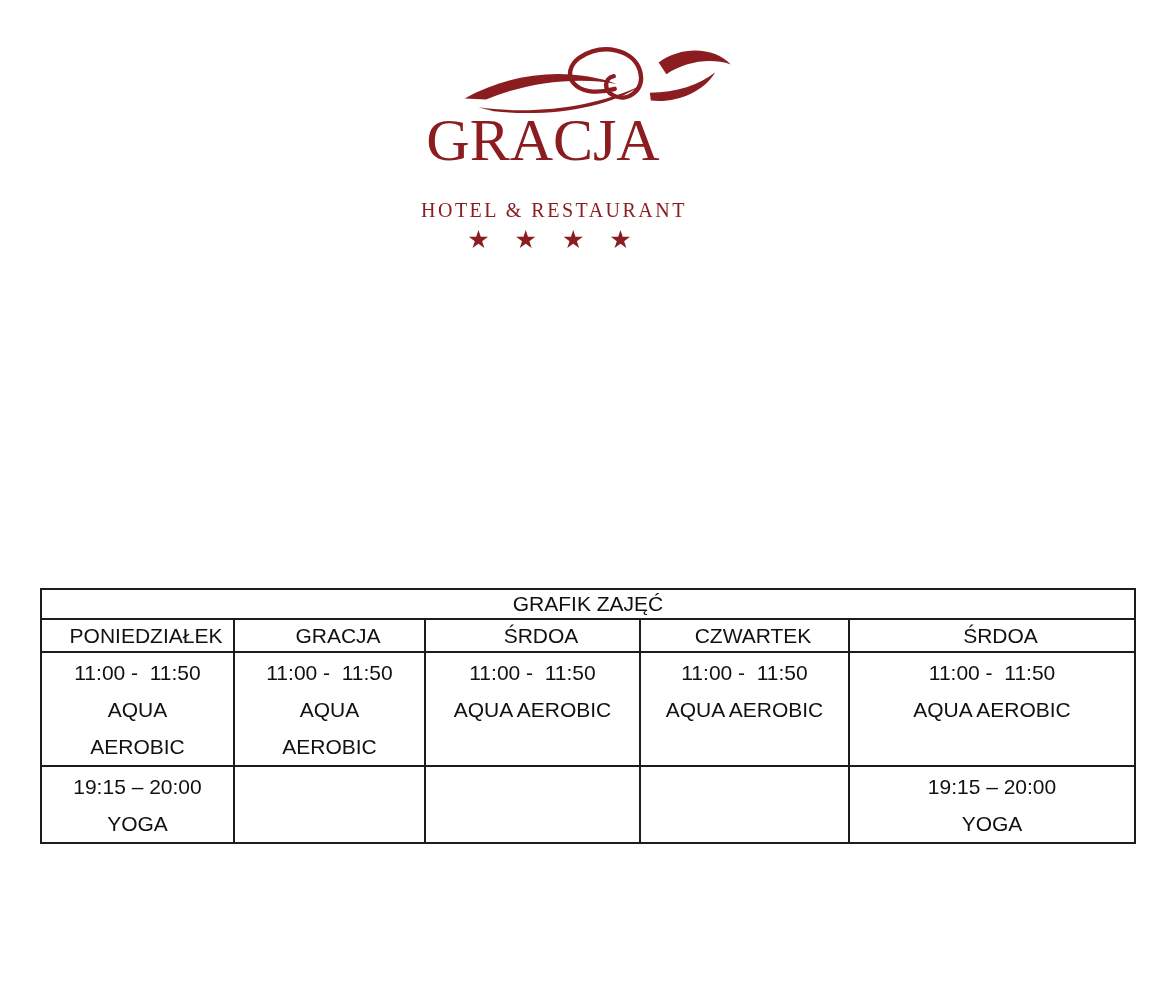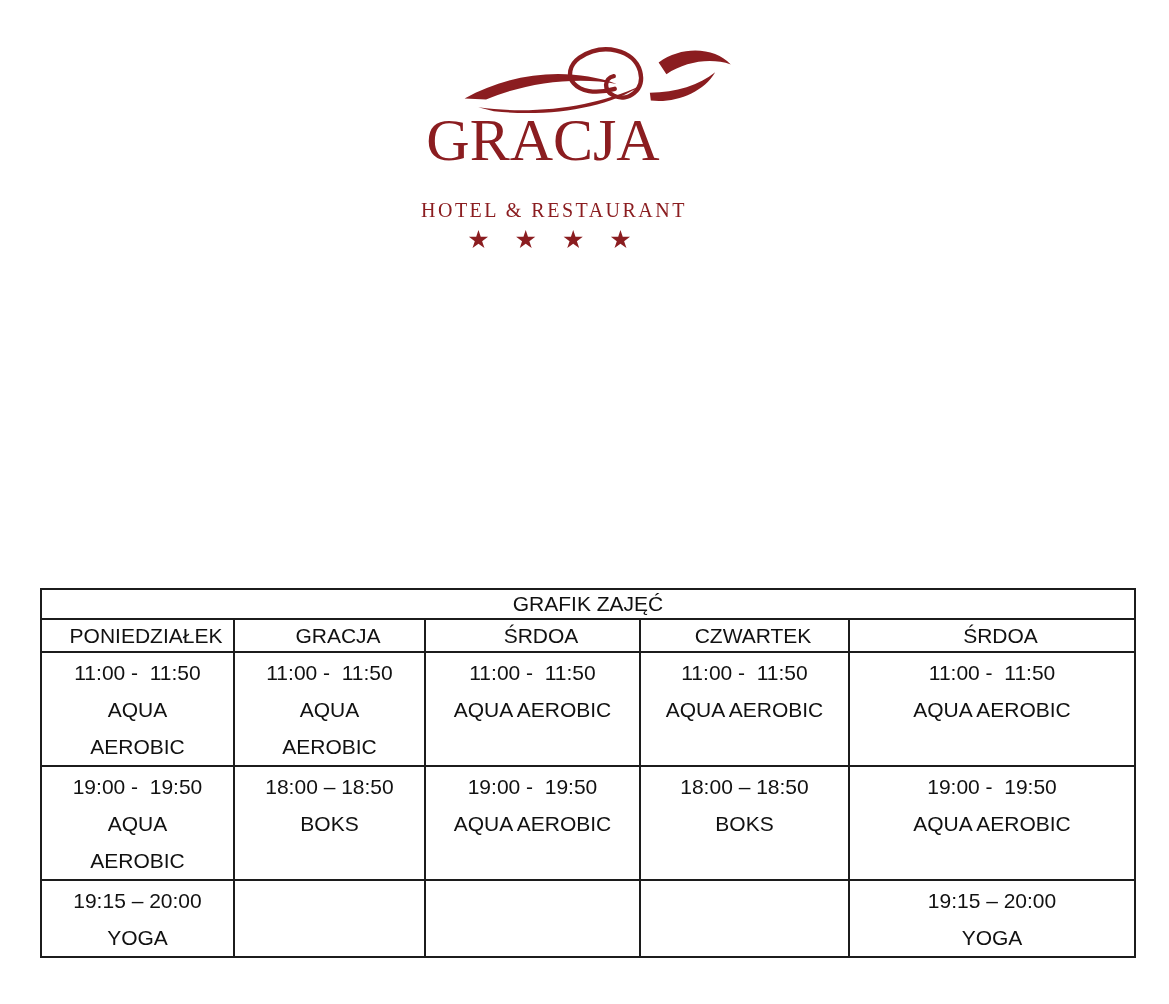--- a/index.html
+++ b/index.html
@@ -175,43 +175,20 @@
           </td>
         <td>
             <span class="cell-text">11:00 -  11:50
 AQUA AEROBIC</span>
           </td>
         <td>
             <span class="cell-text">11:00 -  11:50
 AQUA AEROBIC</span>
           </td>
       </tr>
-      <tr class="slot-row row-tall">
-        <td>
-            <span class="cell-text">19:00 -  19:50
-AQUA
-AEROBIC</span>
-          </td>
-        <td>
-            <span class="cell-text">18:00 – 18:50
-BOKS</span>
-          </td>
-        <td>
-            <span class="cell-text">19:00 -  19:50
-AQUA AEROBIC</span>
-          </td>
-        <td>
-            <span class="cell-text">18:00 – 18:50
-BOKS</span>
-          </td>
-        <td>
-            <span class="cell-text">19:00 -  19:50
-AQUA AEROBIC</span>
-          </td>
-      </tr>
       <tr class="slot-row row-short">
         <td>
             <span class="cell-text">19:15 – 20:00
 YOGA</span>
           </td>
         <td>
             <span class="cell-text"></span>
           </td>
         <td>
             <span class="cell-text"></span>

